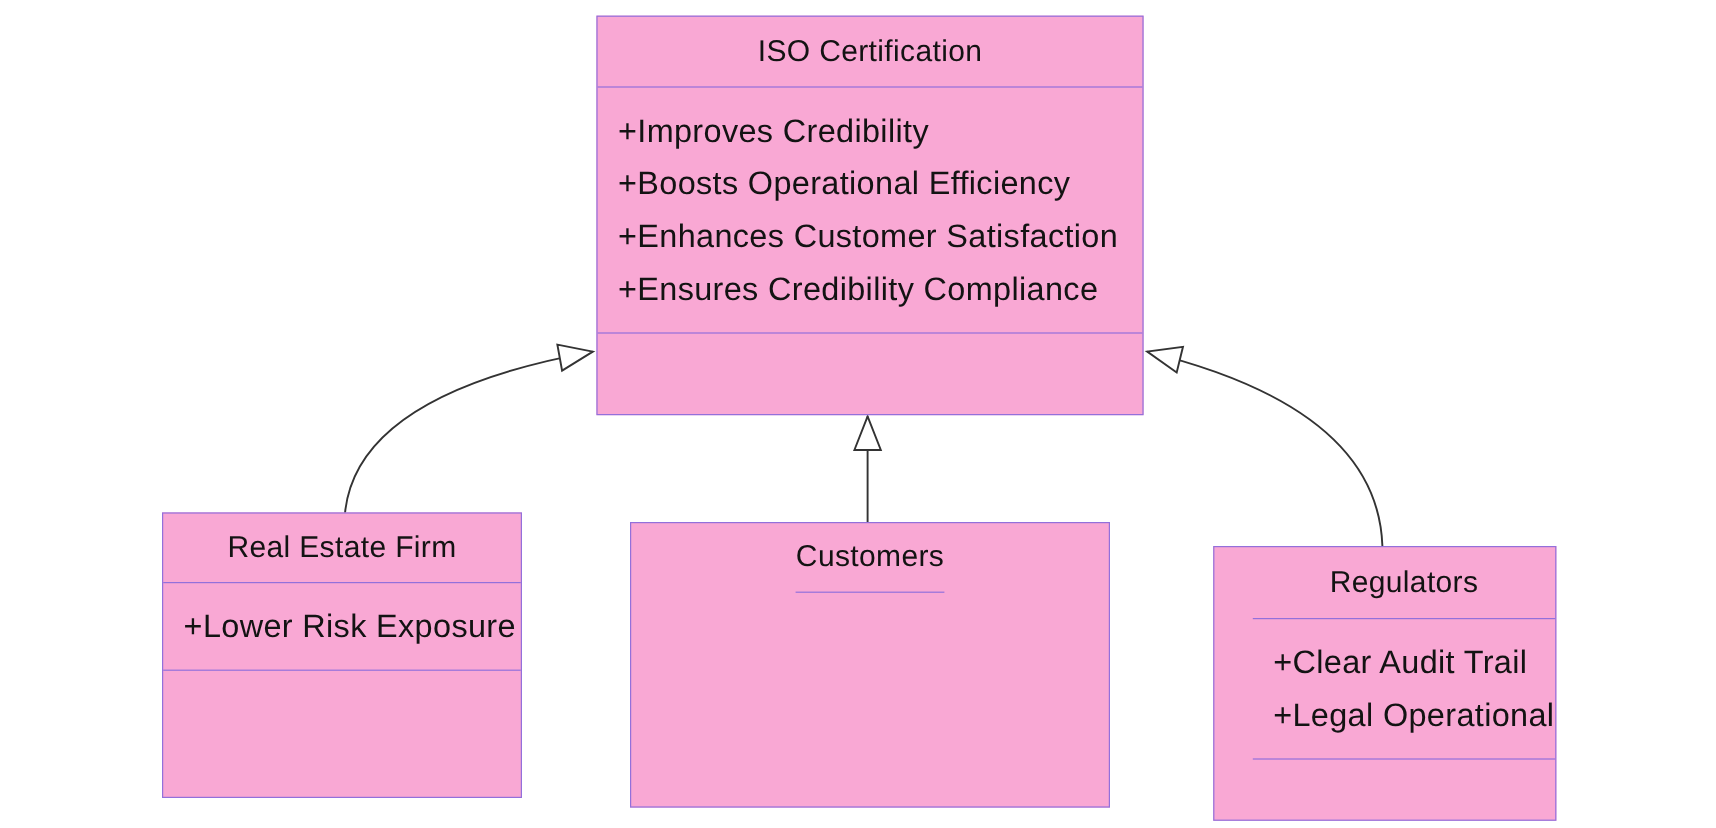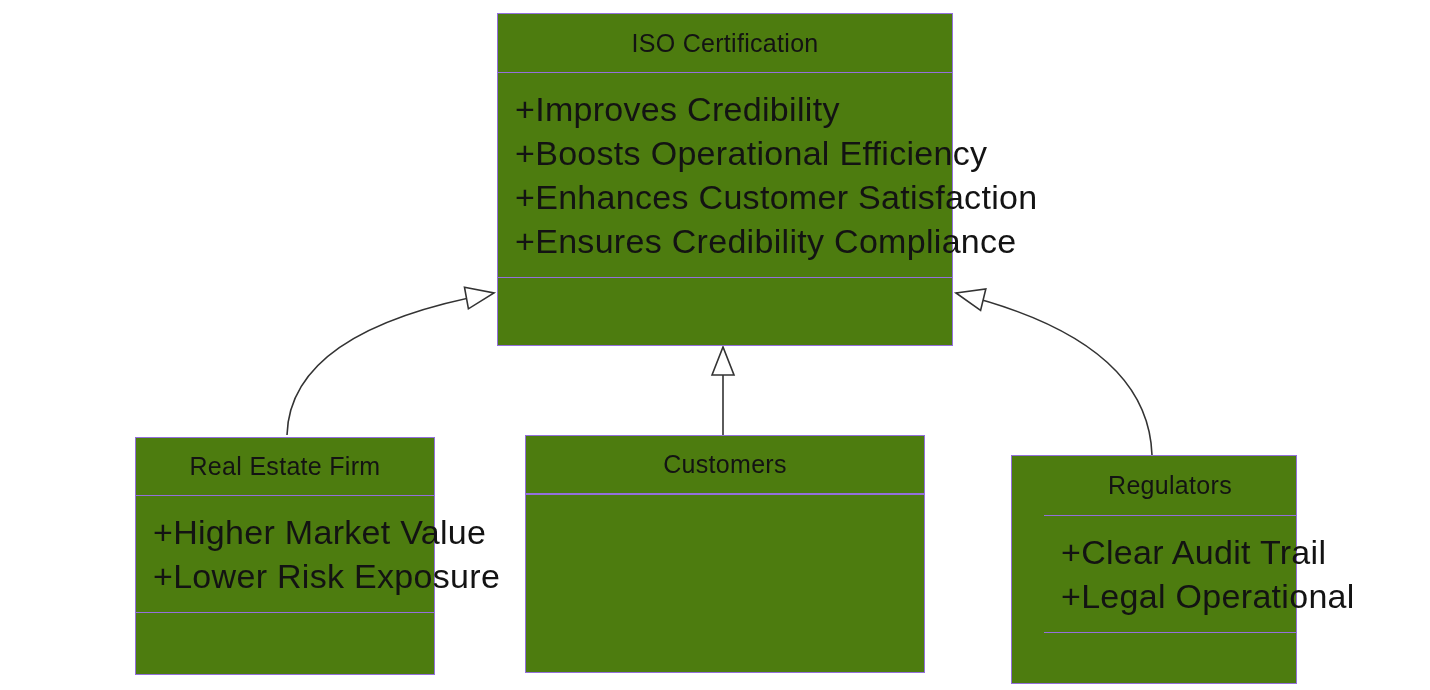--- a/index.html
+++ b/index.html
@@ -19,21 +19,21 @@
   .edges {
     position: absolute;
     left: 0;
     top: 0;
     width: 1430px;
     height: 690px;
   }
   .class-node {
     position: absolute;
     box-sizing: border-box;
-    background: #4d7c0f;
+    background: #f9a8d4;
     border: 1.5px solid #9370DB;
     display: flex;
     flex-direction: column;
   }
   .class-title {
     box-sizing: border-box;
     border-bottom: 1.5px solid #9370DB;
     display: flex;
     align-items: center;
     justify-content: center;
@@ -41,35 +41,35 @@
     letter-spacing: 0.3px;
     white-space: nowrap;
   }
   .class-attrs {
     box-sizing: border-box;
     padding: 14px 0 14px 17px;
     flex: 0 0 auto;
   }
   .class-attr {
     line-height: 44px;
-    font-size: 34px;
+    font-size: 27px;
     letter-spacing: 0.3px;
     white-space: nowrap;
   }
   .class-methods {
     box-sizing: border-box;
     border-top: 1.5px solid #9370DB;
     flex: 1 1 auto;
   }
   
   #node-iso        { left: 497px;  top: 13px;  width: 456px; height: 333px; }
   #node-iso .class-title        { height: 59px; }
-  #node-realestate { left: 135px; top: 437px; width: 300px; height: 238px; }
+  #node-realestate { left: 135px; top: 427px; width: 300px; height: 238px; }
   #node-realestate .class-title { height: 58px; }
-  #node-customers  { left: 525px; top: 435px; width: 400px; height: 238px; }
+  #node-customers  { left: 525px; top: 435px; width: 400px; height: 238px; align-items: center; }
   #node-customers .class-title  { height: 58px; }
   #node-regulators { left: 1011px; top: 455px; width: 286px; height: 229px; padding-left: 32px; }
   #node-regulators .class-title { height: 60px; }
 </style>
 </head>
 <body>
 
 <div class="canvas">
 
   <svg class="edges" viewBox="0 0 1430 690" xmlns="http://www.w3.org/2000/svg">
@@ -90,21 +90,20 @@
       <div class="class-attr">+Boosts Operational Efficiency</div>
       <div class="class-attr">+Enhances Customer Satisfaction</div>
       <div class="class-attr">+Ensures Credibility Compliance</div>
     </div>
     <div class="class-methods"></div>
   </div>
 
   <div class="class-node" id="node-realestate">
     <div class="class-title">Real Estate Firm</div>
     <div class="class-attrs">
-      <div class="class-attr">+Higher Market Value</div>
       <div class="class-attr">+Lower Risk Exposure</div>
     </div>
     <div class="class-methods"></div>
   </div>
 
   <div class="class-node" id="node-customers">
     <div class="class-title">Customers</div>
     <div class="class-methods"></div>
   </div>
 

